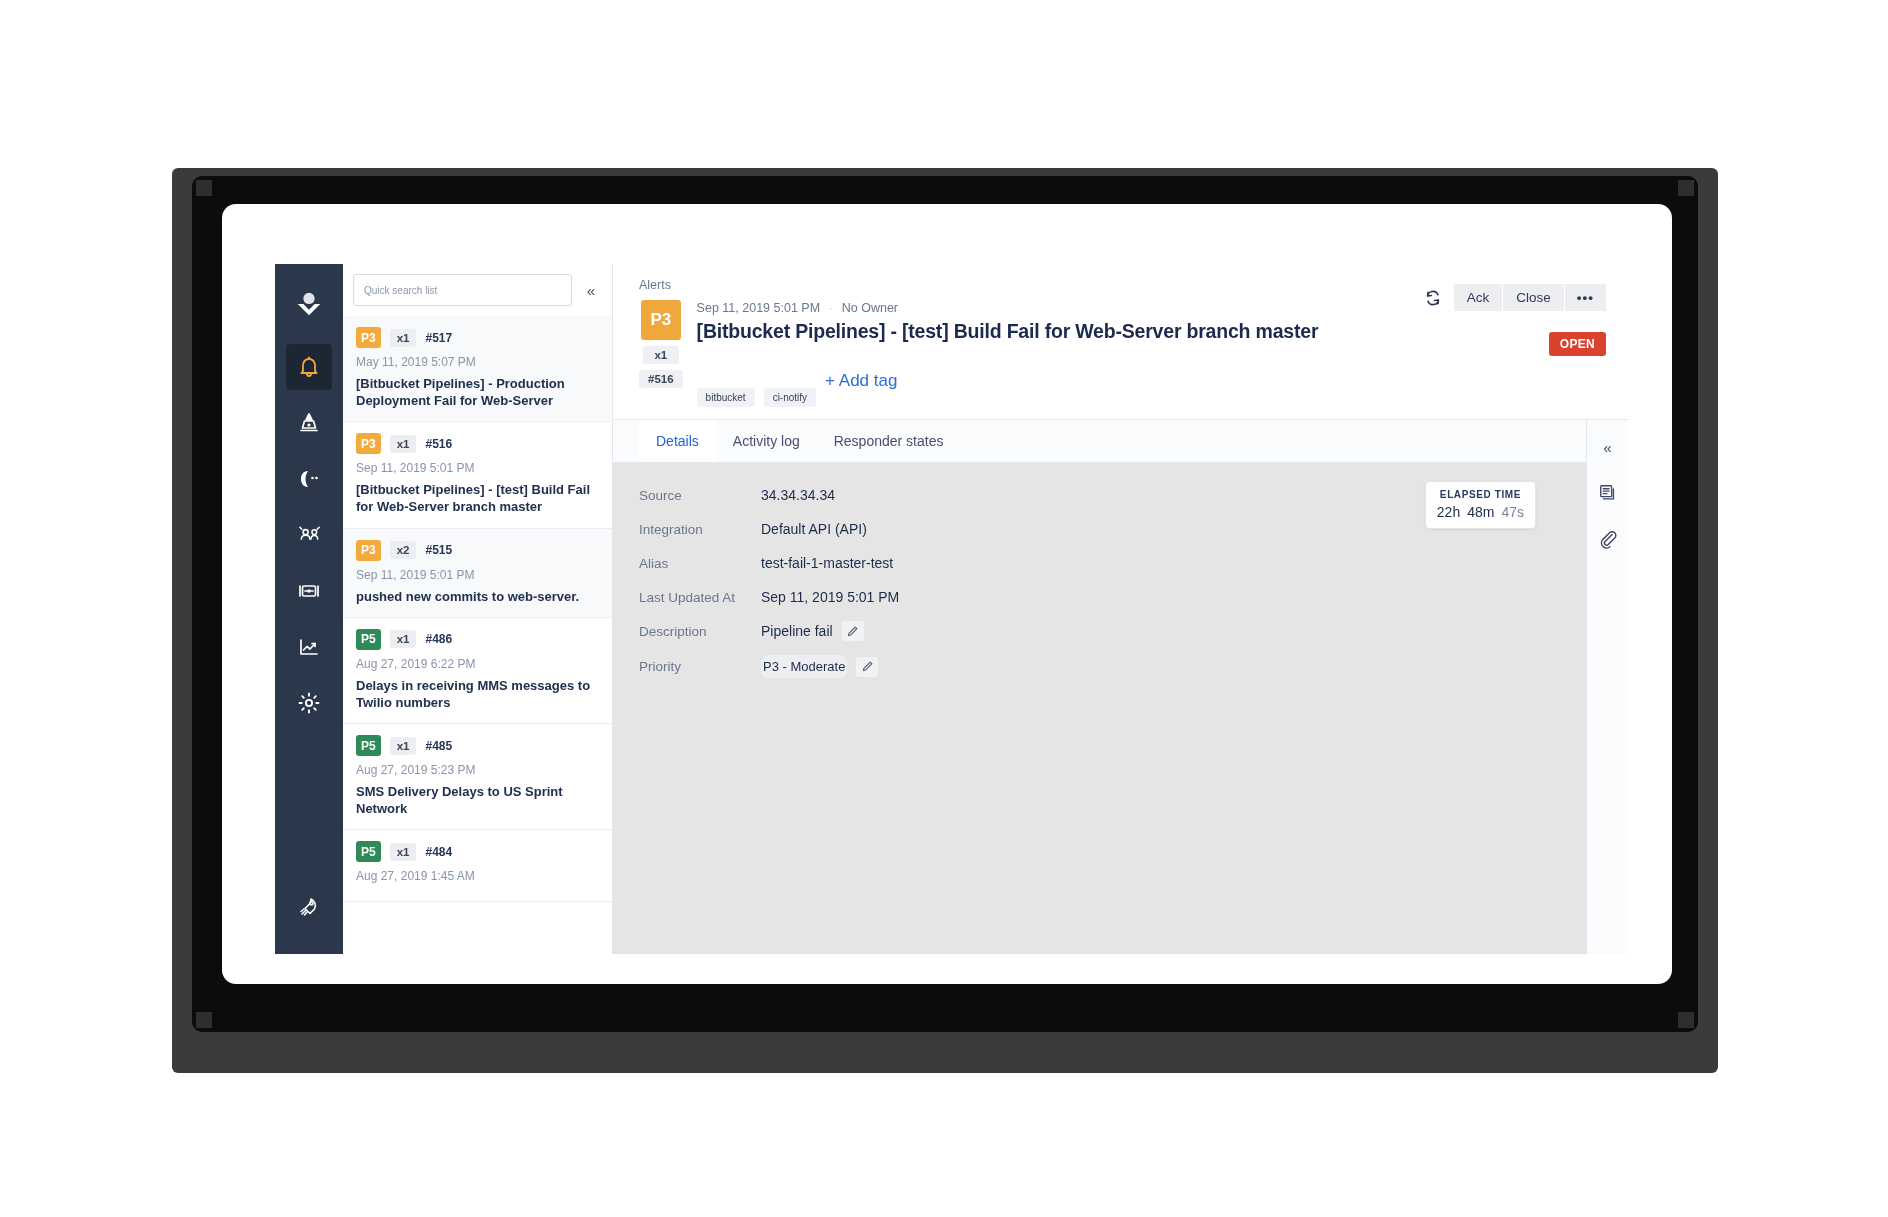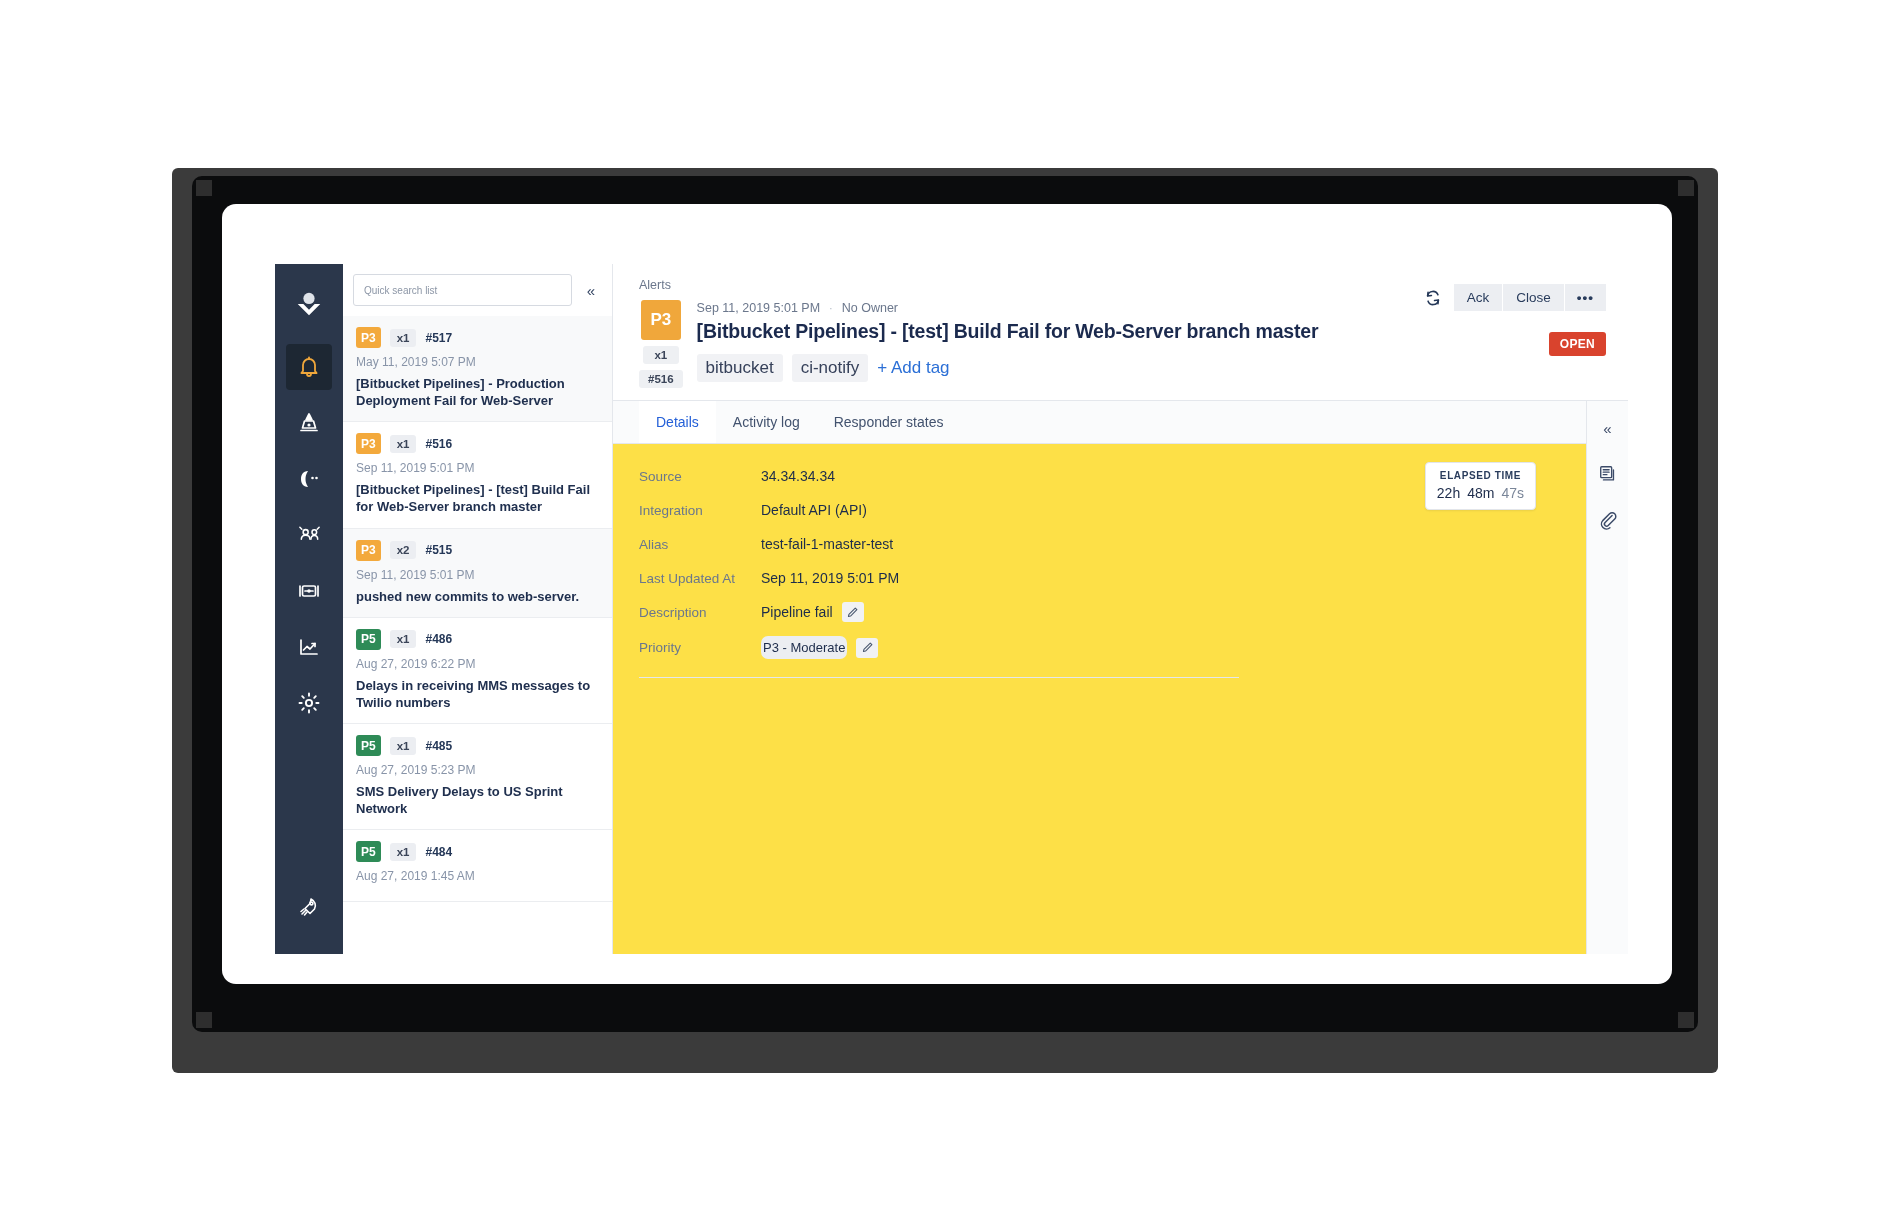--- a/index.html
+++ b/index.html
@@ -234,23 +234,24 @@
     color: #1b2a4e;
     font-weight: bold;
     letter-spacing: -0.2px;
     margin-bottom: 11px;
     white-space: nowrap;
   }
   .tags-row { display: flex; align-items: center; gap: 9px; }
   .tag {
     background: #f1f2f5;
     color: #36415a;
-    font-size: 17px;
+    font-size: 10px;
     border-radius: 3px;
     padding: 4px 9px;
+    margin-top: 34px;
   }
   .add-tag {
     color: #2b6fd6;
     font-size: 17px;
     cursor: pointer;
   }
 
   .head-actions {
     position: absolute;
     right: 22px; top: 20px;
@@ -283,21 +284,21 @@
     font-weight: bold;
     padding: 5px 11px;
     border-radius: 3px;
     letter-spacing: 0.3px;
   }
 
   
   .detail-body {
     flex: 1;
     display: flex;
-    background: #fde047;
+    background: #e5e5e5;
     min-height: 0;
   }
   .body-main { flex: 1; min-width: 0; display: flex; flex-direction: column; }
   .tabs {
     display: flex;
     border-bottom: 1px solid #e4e7ec;
     background: #fafbfc;
     padding-left: 26px;
   }
   .tab {

